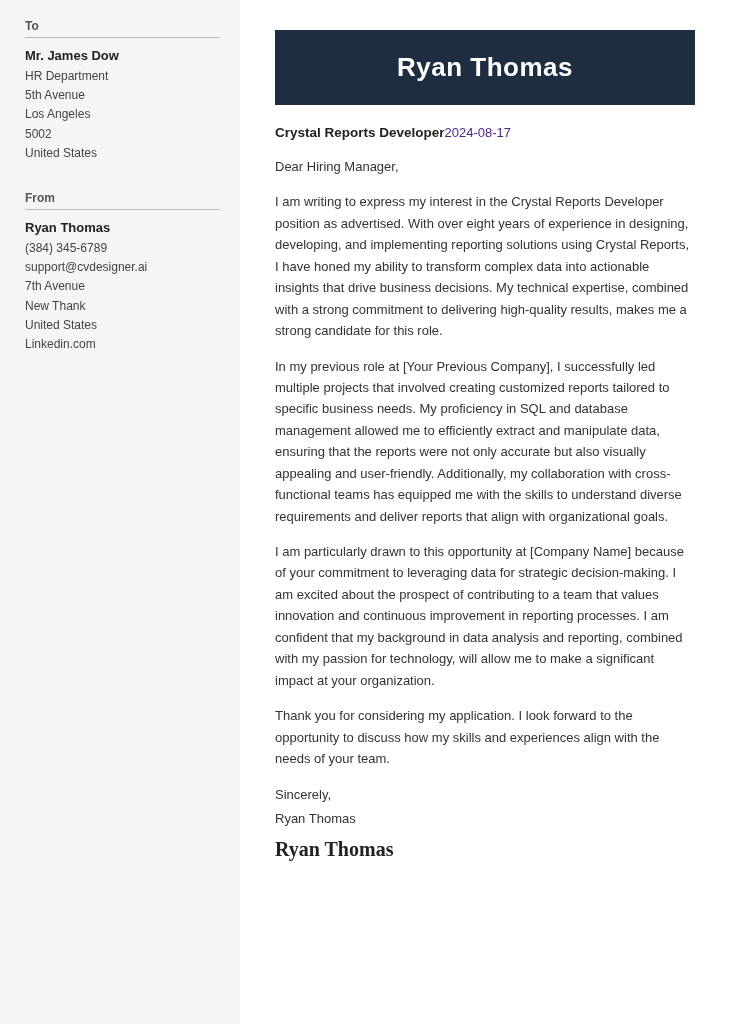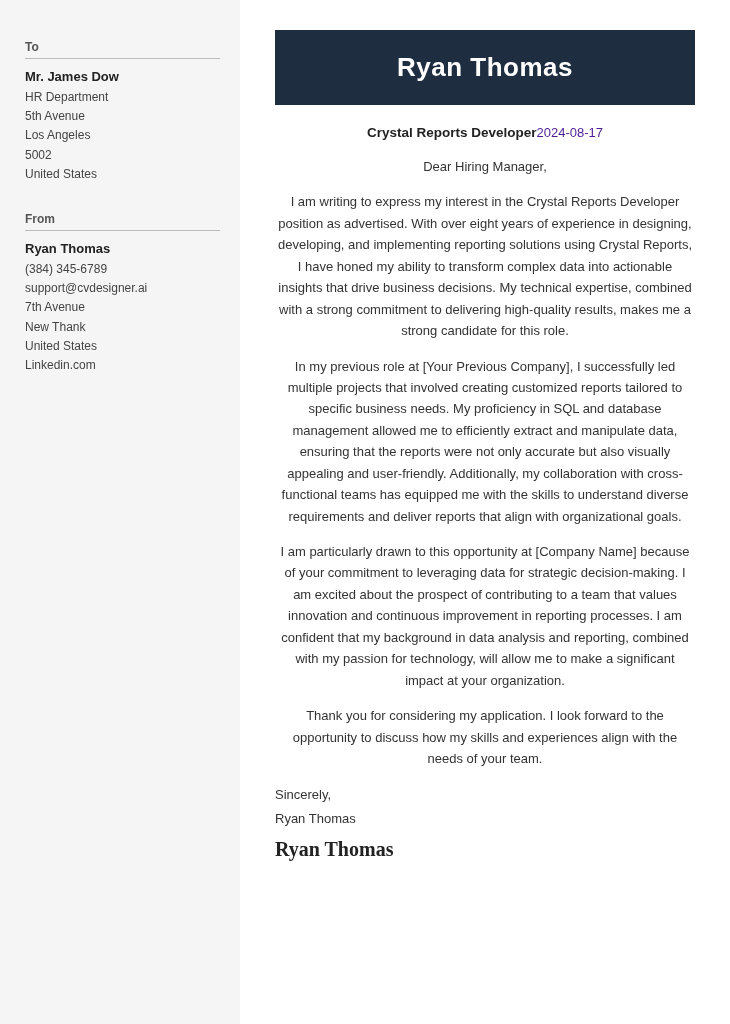--- a/index.html
+++ b/index.html
@@ -23,21 +23,21 @@
       background: #fff;
       display: flex;
       flex-direction: row;
     }
 
     
     .sidebar {
       width: 240px;
       min-height: 1024px;
       background: #f5f5f5;
-      padding: 40px 20px 40px 25px;
+      padding: 19px 20px 40px 25px;
       flex-shrink: 0;
     }
 
     .sidebar-section {
       margin-bottom: 28px;
     }
 
     .sidebar-section-title {
       font-size: 12px;
       font-weight: bold;
@@ -77,41 +77,40 @@
     }
 
     .header-banner-name {
       font-size: 26px;
       font-weight: bold;
       letter-spacing: 0.5px;
     }
 
     .meta-row {
       display: flex;
-      justify-content: center;
+      justify-content: flex-start;
       align-items: center;
       margin-bottom: 16px;
     }
 
     .job-title {
       font-weight: bold;
       font-size: 13.5px;
       color: #222;
     }
 
     .date {
       font-size: 13px;
       color: #4c1d95;
     }
 
     .letter-body {
       font-size: 13px;
       color: #333;
       line-height: 1.65;
-      text-align: center;
     }
 
     .letter-body p {
       margin-bottom: 14px;
     }
 
     .closing {
       margin-top: 10px;
       font-size: 13px;
       color: #333;

